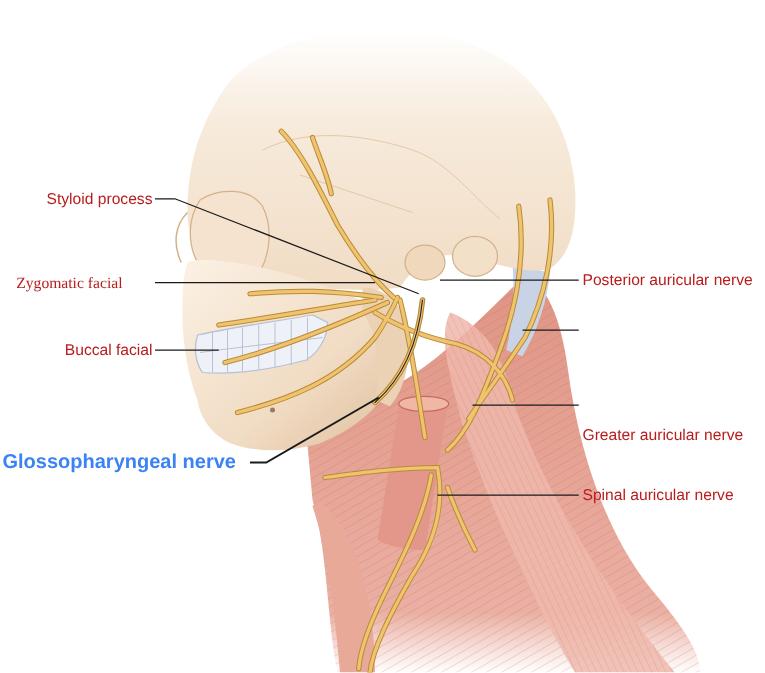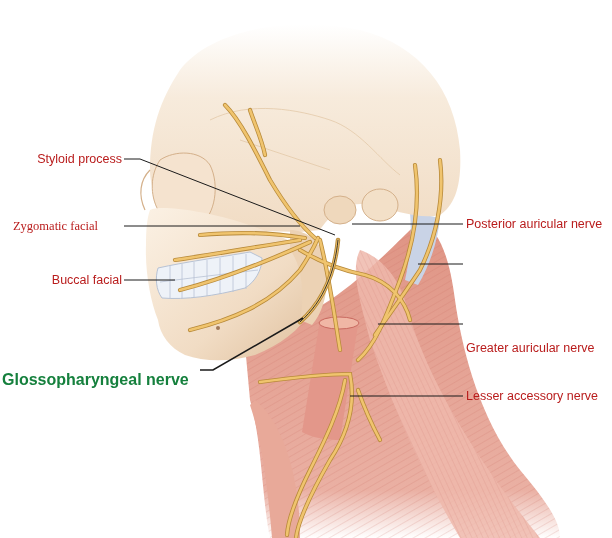--- a/index.html
+++ b/index.html
@@ -1,20 +1,20 @@
 <!DOCTYPE html>
 <html><head>
   <meta charset="utf-8">
   <style>
     html, body { margin: 0; padding: 0; background: #ffffff; }
     body { width: 612px; height: 538px; position: relative; overflow: hidden;
            font-family: "Liberation Sans", sans-serif; }
     #stage { position: absolute; left: 0; top: 0; width: 612px; height: 538px; }
     .label { position: absolute; font-size: 12.5px; color: #b91c1c; white-space: nowrap; line-height: 14px; }
-    .label.bold { font-weight: bold; font-size: 16px; line-height: 18px; color: #15803d; margin-top: 10px; }
+    .label.bold { font-weight: bold; font-size: 16px; line-height: 18px; color: #3b82f6; }
     .label.right { text-align: right; }
     svg { position: absolute; left: 0; top: 0; }
   </style>
 </head>
 <body>
 
 <div id="stage">
 
   <svg width="612" height="538" viewBox="0 0 612 538">
     <defs>
@@ -150,14 +150,14 @@
     </g>
   </svg>
 
   <div class="label right" style="right:490px; top:152px;">Styloid process</div>
   <div class="label right" style="right:514px; top:219px;font-family:Liberation Serif, serif;">Zygomatic facial</div>
   <div class="label right" style="right:490px; top:273px;text-align:center;">Buccal facial</div>
   <div class="label bold" style="left:2px; top:361px;">Glossopharyngeal nerve</div>
 
   <div class="label" style="left:466px; top:217px;">Posterior auricular nerve</div>
   <div class="label" style="left:466px; top:317px;margin-top:24px;">Greater auricular nerve</div>
-  <div class="label" style="left:466px; top:389px;">Lesser accessory nerve</div>
+  <div class="label" style="left:466px; top:389px;">Spinal auricular nerve</div>
 </div>
 
 </body></html>

